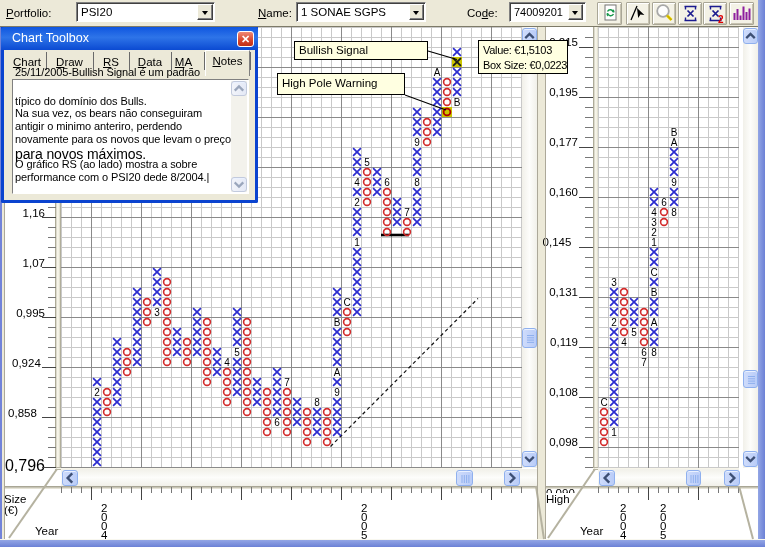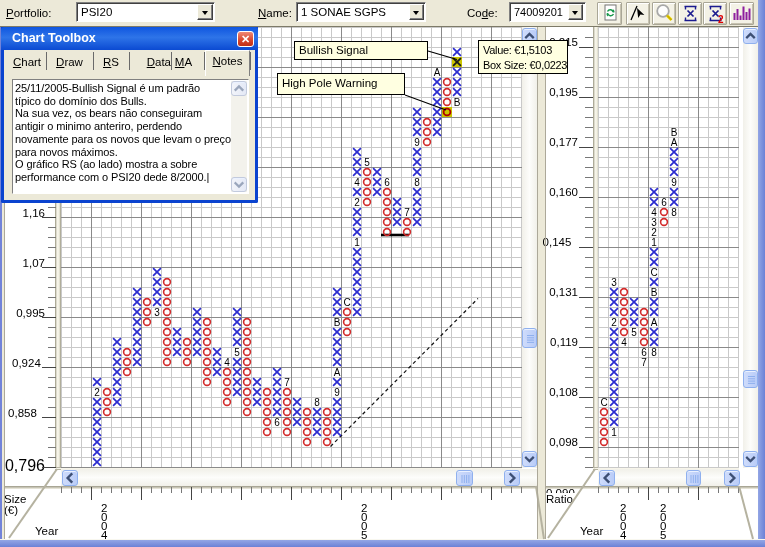--- a/index.html
+++ b/index.html
@@ -493,63 +493,63 @@
     <path d="M50.5 0V13M100.5 0V13" stroke="#444" stroke-width="1"></path>
   </svg>
 <div class="txt" style="left:620px;top:502px;font-size:11.5px">2</div>
 <div class="txt" style="left:620px;top:511px;font-size:11.5px">0</div>
 <div class="txt" style="left:620px;top:520px;font-size:11.5px">0</div>
 <div class="txt" style="left:620px;top:529px;font-size:11.5px">4</div>
 <div class="txt" style="left:660px;top:502px;font-size:11.5px">2</div>
 <div class="txt" style="left:660px;top:511px;font-size:11.5px">0</div>
 <div class="txt" style="left:660px;top:520px;font-size:11.5px">0</div>
 <div class="txt" style="left:660px;top:529px;font-size:11.5px">5</div>
-<div class="txt" style="left:546px;top:493px;font-size:11.5px">Ratio</div>
+<div class="txt" style="left:546px;top:493px;font-size:11.5px">High</div>
 <div class="txt" style="left:580px;top:525px;font-size:11.5px">Year</div>
 <div class="a" style="left:546px;top:487px;width:33px;height:6px;overflow:hidden">
     <div class="txt" style="left:0;top:0;font-size:11.5px">0,090</div>
   </div>
 <svg class="a" width="220" height="514" style="left:545px;top:27px">
     <path d="M50 442L3 511" stroke="#b5b2a0" stroke-width="2" fill="none"></path>
     <path d="M194 459L208 512" stroke="#b5b2a0" stroke-width="2" fill="none"></path>
     <path d="M0.5 0V512" stroke="#aca899" stroke-width="1"></path>
   </svg>
 <svg class="a" width="765" height="547" style="left:0;top:0;z-index:55" pointer-events="none">
     <path d="M428 51L457 59.5" stroke="#000" stroke-width="1.2" fill="none"></path>
     <path d="M405 95L446 110" stroke="#000" stroke-width="1.2" fill="none"></path>
   </svg>
 <div class="tip" style="left:294px;top:41px;width:134px;height:19px;padding-top:2px">Bullish Signal</div>
 <div class="tip" style="left:277px;top:73px;width:128px;height:22px;padding-top:3px">High Pole Warning</div>
 <div class="tip" style="left:478px;top:40px;width:90px;height:34px;line-height:15px;padding-top:2px;font-size:11px;letter-spacing:-0.3px;white-space:nowrap;overflow:hidden">Value: €1,5103<br>Box Size: €0,0223</div>
 <div class="a" style="left:1px;top:27px;width:257px;height:176px;background:#ece9d8;border:3px solid #0a43cf;border-top:none;z-index:50;border-radius:0 0 2px 2px"></div>
 <div class="a" style="left:1px;top:27px;width:257px;height:23px;z-index:51;background:linear-gradient(180deg,#0f56e0,#2e74e8 45%,#0b4ad2);border-radius:3px 3px 0 0"></div>
-<div class="txt" style="left:12px;top:31px;font-size:12.5px;font-weight:bold;color:#fff;z-index:52">Chart Toolbox</div>
+<div class="txt" style="left:12px;top:31px;font-size:12.5px;font-weight:normal;color:#fff;z-index:52">Chart Toolbox</div>
 <div class="a" style="left:237px;top:31px;width:17px;height:16px;z-index:52;border-radius:3px;background:linear-gradient(180deg,#ef8a76,#d7452c 60%,#bf2f16);border:1px solid #fff;color:#fff;font-size:11px;font-weight:bold;text-align:center;line-height:14px">✕</div>
 <div class="tab" style="left:8px;top:56px;width:38px;text-align:center;z-index:52"><u>C</u>hart</div>
 <div class="a" style="left:46px;top:52px;width:1px;height:18px;background:#6a6a6a;z-index:52"></div>
 <div class="tab" style="left:46px;top:56px;width:47px;text-align:center;z-index:52"><u>D</u>raw</div>
 <div class="a" style="left:93px;top:52px;width:1px;height:18px;background:#6a6a6a;z-index:52"></div>
 <div class="tab" style="left:93px;top:56px;width:36px;text-align:center;z-index:52"><u>R</u>S</div>
 <div class="a" style="left:129px;top:52px;width:1px;height:18px;background:#6a6a6a;z-index:52"></div>
-<div class="tab" style="left:129px;top:56px;width:42px;text-align:right;z-index:52"><u>D</u>ata</div>
+<div class="tab" style="left:129px;top:56px;width:42px;text-align:center;z-index:52"><u>D</u>ata</div>
 <div class="a" style="left:171px;top:52px;width:1px;height:18px;background:#6a6a6a;z-index:52"></div>
 <div class="tab" style="left:171px;top:56px;width:25px;text-align:center;z-index:52"><u>M</u>A</div>
 <div class="a" style="left:204px;top:52px;width:1px;height:18px;background:#6a6a6a;z-index:52"></div>
 <div class="a" style="left:250px;top:52px;width:1px;height:18px;background:#6a6a6a;z-index:52"></div>
 <div class="a" style="left:205px;top:50px;width:45px;height:26px;z-index:51;background:#ece9d8;border-top:1px solid #fff;border-left:1px solid #fff;border-right:1px solid #808080"></div>
 <div class="tab" style="left:205px;top:55px;width:45px;text-align:center;z-index:52"><u>N</u>otes</div>
 <div class="a" style="left:12px;top:79px;width:237px;height:115px;background:#fff;z-index:51;border-top:1.5px solid #808080;border-left:1.5px solid #808080;border-bottom:1px solid #fff;border-right:1px solid #fff"></div>
-<div class="txt" style="left:15px;top:82px;font-size:11px;letter-spacing:-0.1px;z-index:52">25/11/2005-Bullish Signal é um padrão</div>
+<div class="txt" style="left:15px;top:66px;font-size:11px;letter-spacing:-0.1px;z-index:52">25/11/2005-Bullish Signal é um padrão</div>
 <div class="txt" style="left:15px;top:95px;font-size:11px;letter-spacing:-0.1px;z-index:52">típico do domínio dos Bulls.</div>
 <div class="txt" style="left:15px;top:107px;font-size:11px;letter-spacing:-0.1px;z-index:52">Na sua vez, os bears não conseguiram</div>
 <div class="txt" style="left:15px;top:120px;font-size:11px;letter-spacing:-0.1px;z-index:52">antigir o minimo anteriro, perdendo</div>
 <div class="txt" style="left:15px;top:133px;font-size:11px;letter-spacing:-0.1px;z-index:52">novamente para os novos que levam o preço</div>
-<div class="txt" style="left:15px;top:146px;font-size:11px;letter-spacing:-0.1px;z-index:52">para novos máximos.</div>
+<div class="txt" style="left:15px;top:146px;font-size:14px;letter-spacing:-0.1px;z-index:52">para novos máximos.</div>
 <div class="txt" style="left:15px;top:158px;font-size:11px;letter-spacing:-0.1px;z-index:52">O gráfico RS (ao lado) mostra a sobre</div>
-<div class="txt" style="left:15px;top:171px;font-size:11px;letter-spacing:-0.1px;z-index:52">performance com o PSI20 dede 8/2000.|</div>
+<div class="txt" style="left:15px;top:171px;font-size:11px;letter-spacing:-0.1px;z-index:52">performance com o PSI20 dede 8/2004.|</div>
 <div class="a" style="left:231px;top:81px;width:16px;height:111px;background:#f3f2ec;z-index:52"></div>
 <div class="sb" style="z-index:53;background:linear-gradient(90deg,#f2f4fa,#e4e9f6);border-color:#c2cadd;left:231px;top:81px;width:16px;height:15px">
     <svg width="14" height="13" viewBox="0 0 15 15" style="position:absolute;left:0;top:0">
       <path d="M3.5 9L7.5 5L11.5 9" stroke="#9aa6bc" stroke-width="2.6" fill="none" stroke-linecap="square"></path>
     </svg>
   </div>
 <div class="sb" style="z-index:53;background:linear-gradient(90deg,#f2f4fa,#e4e9f6);border-color:#c2cadd;left:231px;top:177px;width:16px;height:15px">
     <svg width="14" height="13" viewBox="0 0 15 15" style="position:absolute;left:0;top:0">
       <path d="M3.5 6L7.5 10L11.5 6" stroke="#9aa6bc" stroke-width="2.6" fill="none" stroke-linecap="square"></path>
     </svg>

